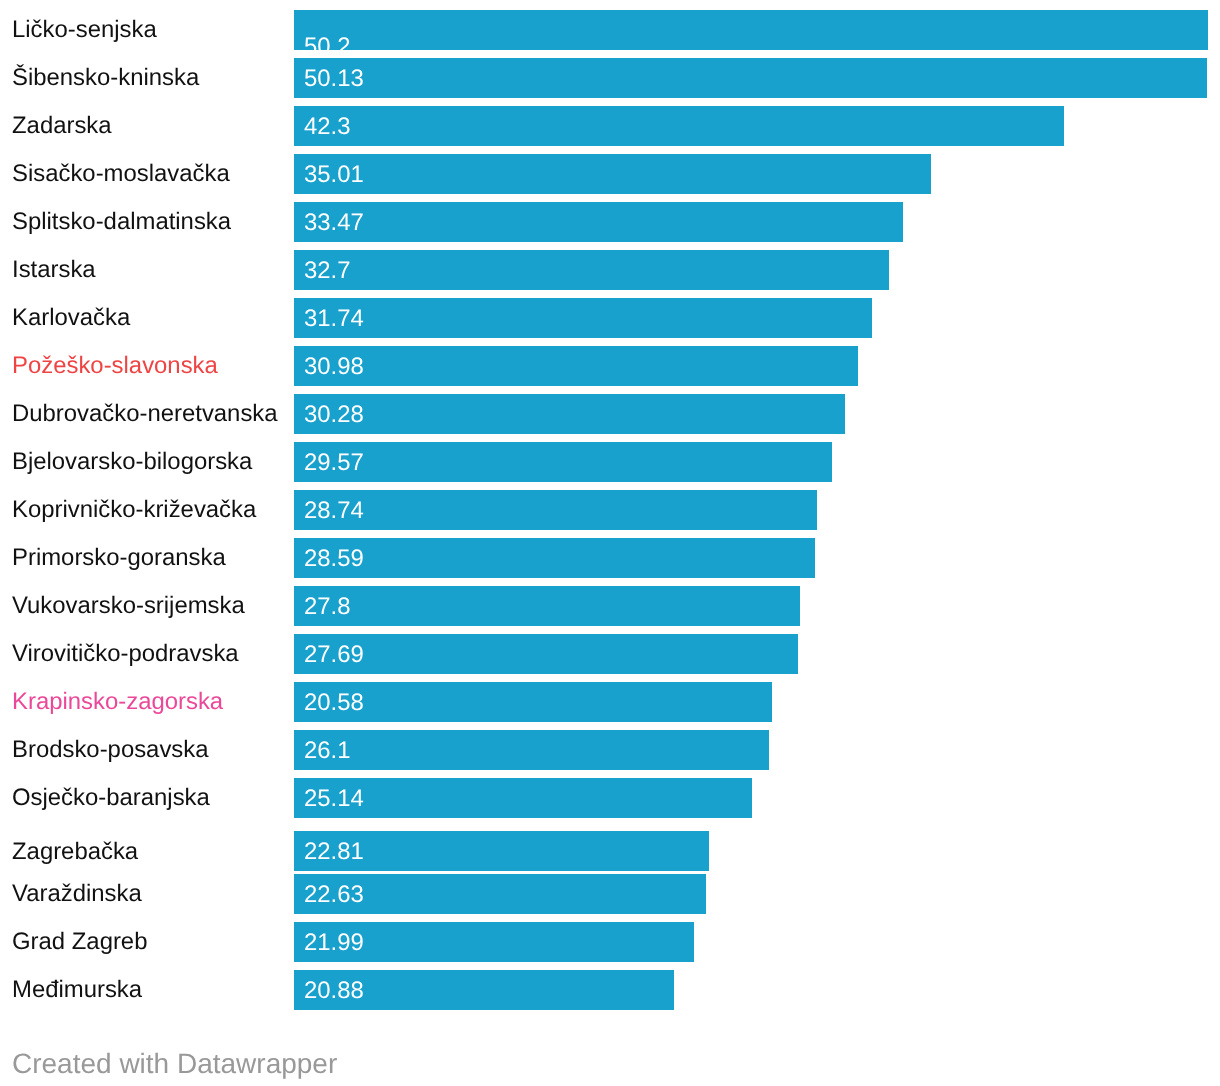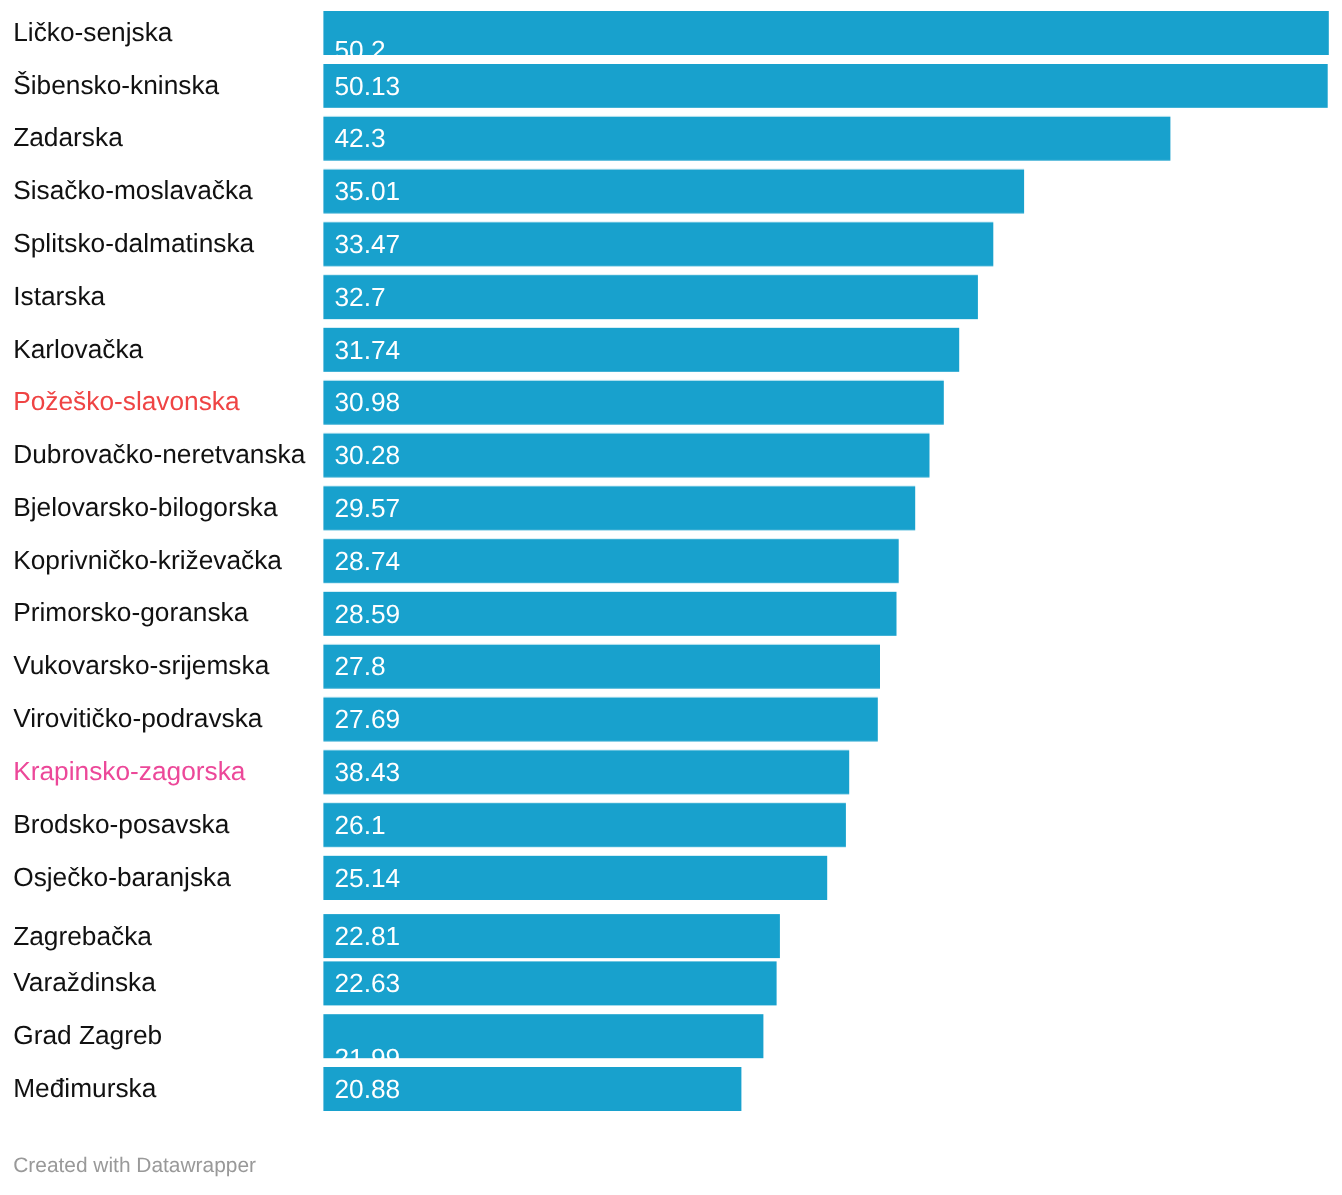--- a/index.html
+++ b/index.html
@@ -20,21 +20,21 @@
     font-size:23.9px; line-height:1; color:#111111; white-space:nowrap;
   }
   .bar { position:absolute; left:0; top:0; width:0; height:40.4px; background:#18a1cd; }
   .bar-value-label {
     position:absolute; left:0; top:1.4px; height:40.4px;
     display:flex; align-items:center;
     font-size:23.9px; line-height:1; color:#ffffff; white-space:nowrap;
   }
   .chart-credit {
     position:absolute; left:12px; top:1050px;
-    font-size:19px; line-height:1; color:#999999; white-space:nowrap;
+    font-size:28px; line-height:1; color:#999999; white-space:nowrap;
   }
   
   .category-label, .bar-value-label, .chart-credit { will-change:transform; }
 </style>
 </head>
 <body>
 
 <div class="chart-root">
   <div class="plot-area">
     <div class="bar-row" style="top: 9.6px; height: 40.4px; border-radius: 10px;">
@@ -103,21 +103,21 @@
       <div class="bar-value-label" style="left: 304px; height: 40.4px; color: rgb(255, 255, 255);">27.8</div>
     </div>
     <div class="bar-row" style="top: 633.6px; height: 40.4px;">
       <div class="category-label" style="height: 40.4px; color: rgb(17, 17, 17);">Virovitičko-podravska</div>
       <div class="bar" style="left: 293.8px; width: 504.318px; height: 40.4px; background: rgb(24, 161, 205);"></div>
       <div class="bar-value-label" style="left: 304px; height: 40.4px; color: rgb(255, 255, 255);">27.69</div>
     </div>
     <div class="bar-row" style="top: 681.6px; height: 40.4px;">
       <div class="category-label" style="height: 40.4px; color: #ec4899;">Krapinsko-zagorska</div>
       <div class="bar" style="left: 293.8px; width: 478.091px; height: 40.4px; background: rgb(24, 161, 205);"></div>
-      <div class="bar-value-label" style="left: 304px; height: 40.4px; color: rgb(255, 255, 255);">38.43</div>
+      <div class="bar-value-label" style="left: 304px; height: 40.4px; color: rgb(255, 255, 255);">20.58</div>
     </div>
     <div class="bar-row" style="top: 729.6px; height: 40.4px;">
       <div class="category-label" style="height: 40.4px; color: rgb(17, 17, 17);">Brodsko-posavska</div>
       <div class="bar" style="left: 293.8px; width: 475.359px; height: 40.4px; background: rgb(24, 161, 205);"></div>
       <div class="bar-value-label" style="left: 304px; height: 40.4px; color: rgb(255, 255, 255);">26.1</div>
     </div>
     <div class="bar-row" style="top: 777.6px; height: 40.4px;">
       <div class="category-label" style="height: 40.4px; color: rgb(17, 17, 17);">Osječko-baranjska</div>
       <div class="bar" style="left: 293.8px; width: 457.875px; height: 40.4px; background: rgb(24, 161, 205);"></div>
       <div class="bar-value-label" style="left: 304px; height: 40.4px; color: rgb(255, 255, 255);">25.14</div>
@@ -128,21 +128,21 @@
       <div class="bar-value-label" style="left: 304px; height: 40.4px; color: rgb(255, 255, 255);">22.81</div>
     </div>
     <div class="bar-row" style="top: 873.6px; height: 40.4px;">
       <div class="category-label" style="height: 40.4px; color: rgb(17, 17, 17);">Varaždinska</div>
       <div class="bar" style="left: 293.8px; width: 412.16px; height: 40.4px; background: rgb(24, 161, 205);"></div>
       <div class="bar-value-label" style="left: 304px; height: 40.4px; color: rgb(255, 255, 255);">22.63</div>
     </div>
     <div class="bar-row" style="top: 921.6px; height: 40.4px;">
       <div class="category-label" style="height: 40.4px; color: rgb(17, 17, 17);">Grad Zagreb</div>
       <div class="bar" style="left: 293.8px; width: 400.504px; height: 40.4px; background: rgb(24, 161, 205);"></div>
-      <div class="bar-value-label" style="left: 304px; height: 40.4px; color: rgb(255, 255, 255); margin-top: 20px;">21.99</div>
+      <div class="bar-value-label" style="left: 304px; height: 40.4px; color: rgb(255, 255, 255);">21.99</div>
     </div>
     <div class="bar-row" style="top: 969.6px; height: 40.4px;">
       <div class="category-label" style="height: 40.4px; color: rgb(17, 17, 17);">Međimurska</div>
       <div class="bar" style="left: 293.8px; width: 380.287px; height: 40.4px; background: rgb(24, 161, 205);"></div>
       <div class="bar-value-label" style="left: 304px; height: 40.4px; color: rgb(255, 255, 255);">20.88</div>
     </div>
   </div>
   <div class="chart-credit" style="color: rgb(153, 153, 153);">Created with Datawrapper</div>
 </div>
 

